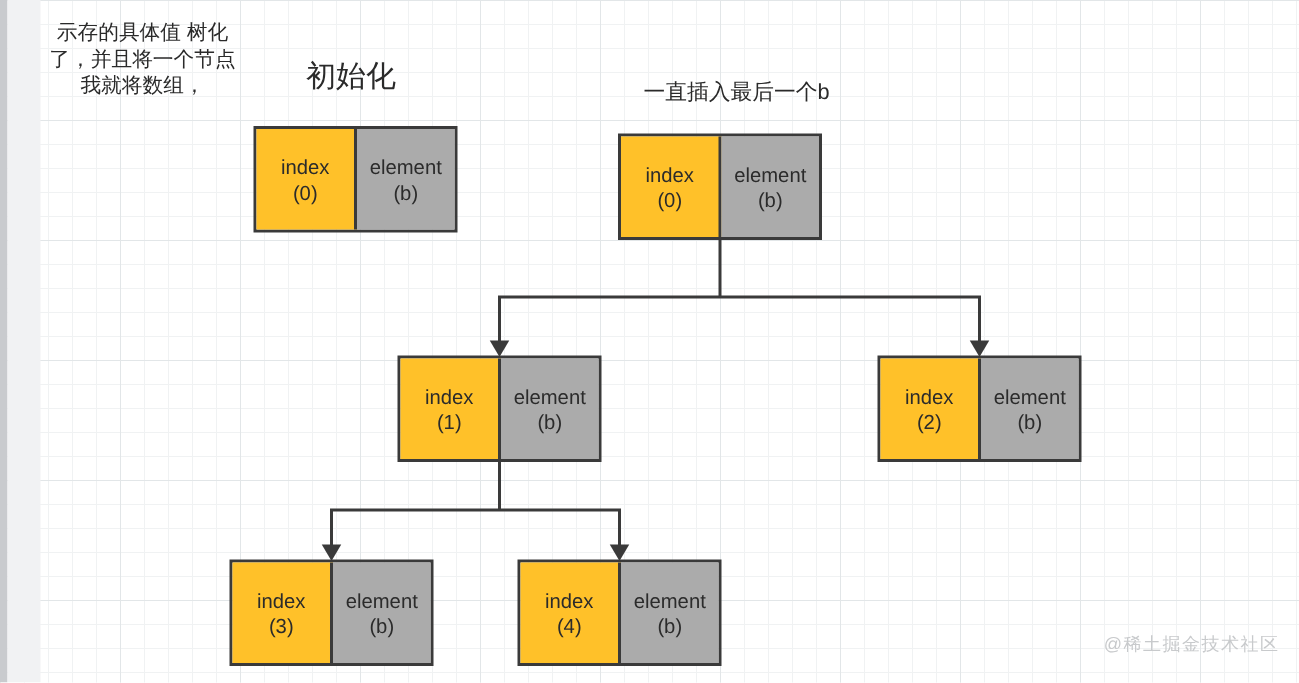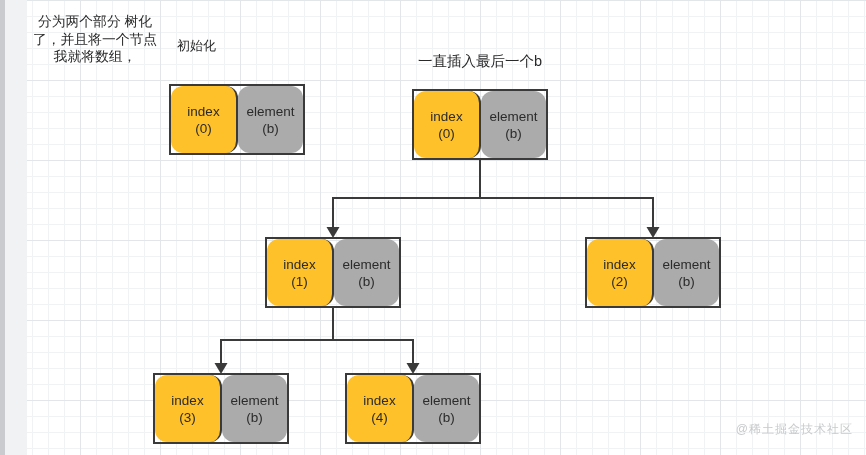--- a/index.html
+++ b/index.html
@@ -17,52 +17,52 @@
     color:#2d2d2d;
   }
   .scroll-strip { position:absolute; left:0; top:0; width:5px; height:455px; background:#c9cbce; }
   .left-gutter  { position:absolute; left:5px; top:0; width:22px; height:455px; background:#f1f2f3; }
 
   .note {
     position:absolute; left:16px; top:13px; width:158px;
     text-align:center; font-size:13.8px; line-height:17.6px; color:#2a2a2a;
   }
   .section-title { position:absolute; color:#2a2a2a; }
-  .init-title   { left:177px; top:37px; width:86px; text-align:left; font-size:13px; }
-  .insert-title { left:418px; top:52px; font-size:14.5px; }
+  .init-title   { left:191px; top:37px; width:86px; text-align:center; font-size:20px; }
+  .insert-title { left:418px; top:52px; font-size:14.5px;padding-left:11px; }
 
   .node {
     position:absolute; width:136px; height:71px;
     display:flex; border:2px solid var(--border,#3a3a3a);
   }
   .cell {
     flex:1; display:flex; flex-direction:column;
     align-items:center; justify-content:center;
-    font-size:13.5px; line-height:17px; color:#2b2b2b;border-radius:12px;
+    font-size:13.5px; line-height:17px; color:#2b2b2b;
   }
   .index-cell   { background:var(--index-bg,#ffc129); border-right:2px solid var(--border,#3a3a3a); }
   .element-cell { background:var(--element-bg,#ababab); }
 
   svg.connectors { position:absolute; left:0; top:0; pointer-events:none; }
   .edge  { stroke:var(--connector,#3a3a3a); stroke-width:2; fill:none; }
   .arrow { fill:var(--connector,#3a3a3a); }
 
   .watermark {
     position:absolute; right:13px; bottom:17px;
     font-size:12px; letter-spacing:1px; color:var(--watermark,#c8cacc);margin-top:28px;
   }
 </style>
 </head>
 <body>
 
 <div class="scroll-strip"></div>
 <div class="left-gutter"></div>
 
 <div class="note">
-  <div>分为两个部分 树化</div>
+  <div>示存的具体值 树化</div>
   <div>了，并且将一个节点</div>
   <div>我就将数组，</div>
 </div>
 
 <div class="section-title init-title">初始化</div>
 <div class="section-title insert-title">一直插入最后一个b</div>
 
 <svg class="connectors" width="866" height="455" viewBox="0 0 866 455">
   <path class="edge" d="M480 160 L480 198"></path>
   <path class="edge" d="M333 228 L333 198 L653 198 L653 228"></path>

